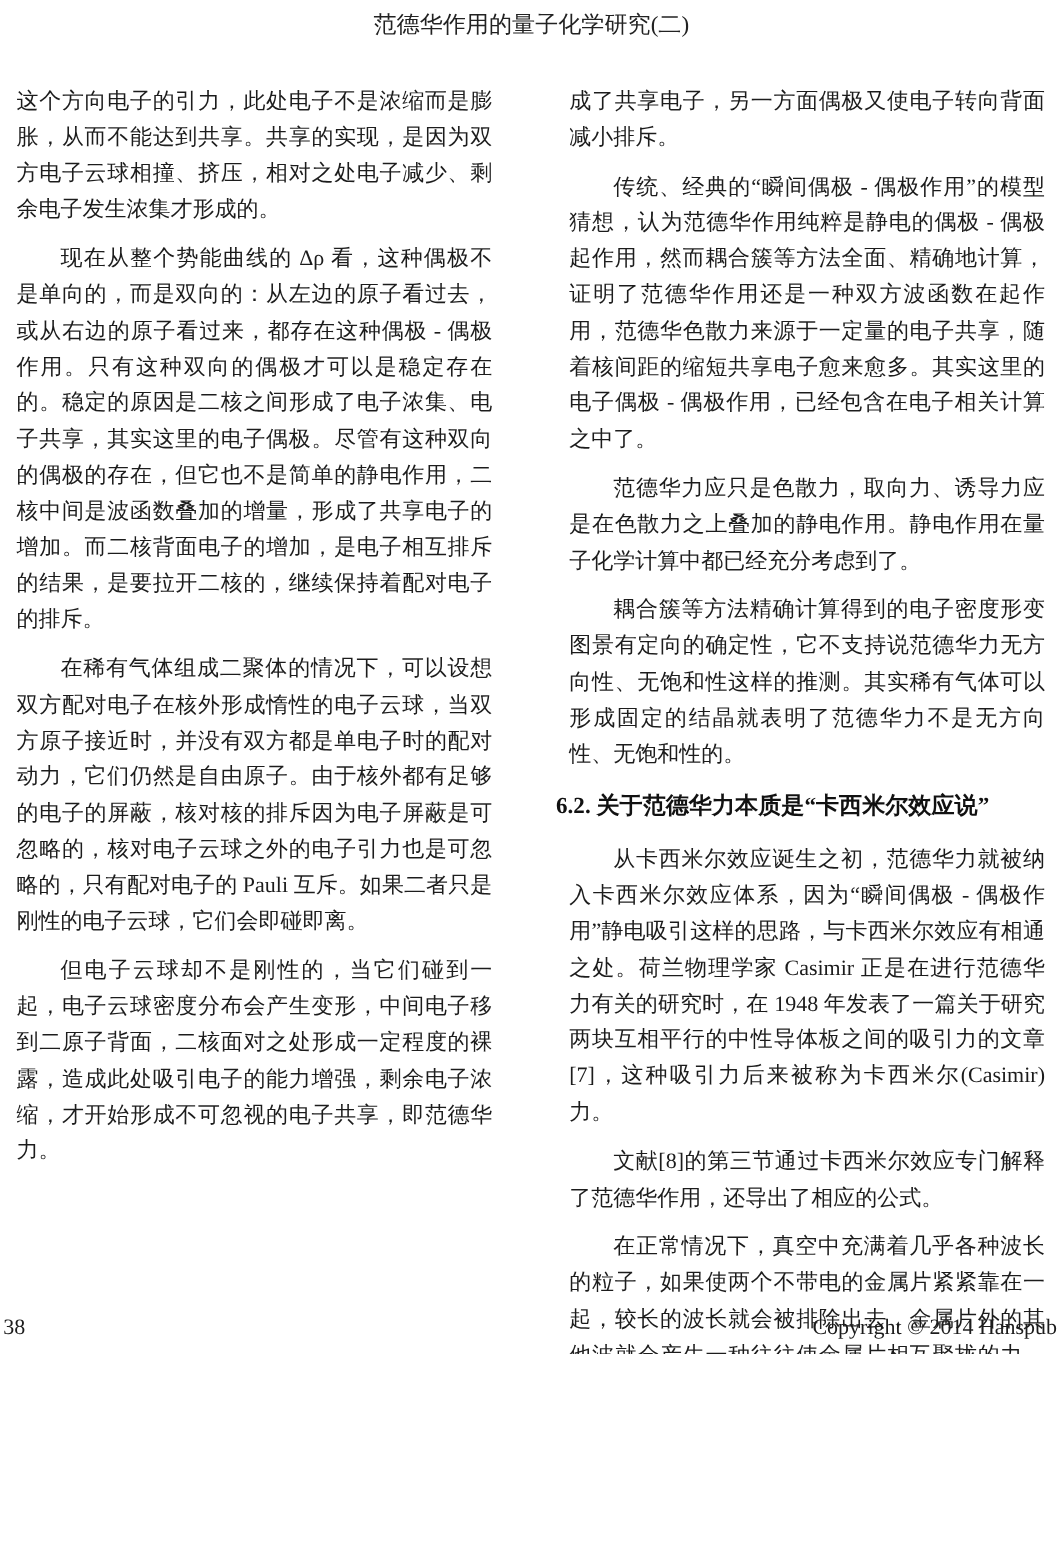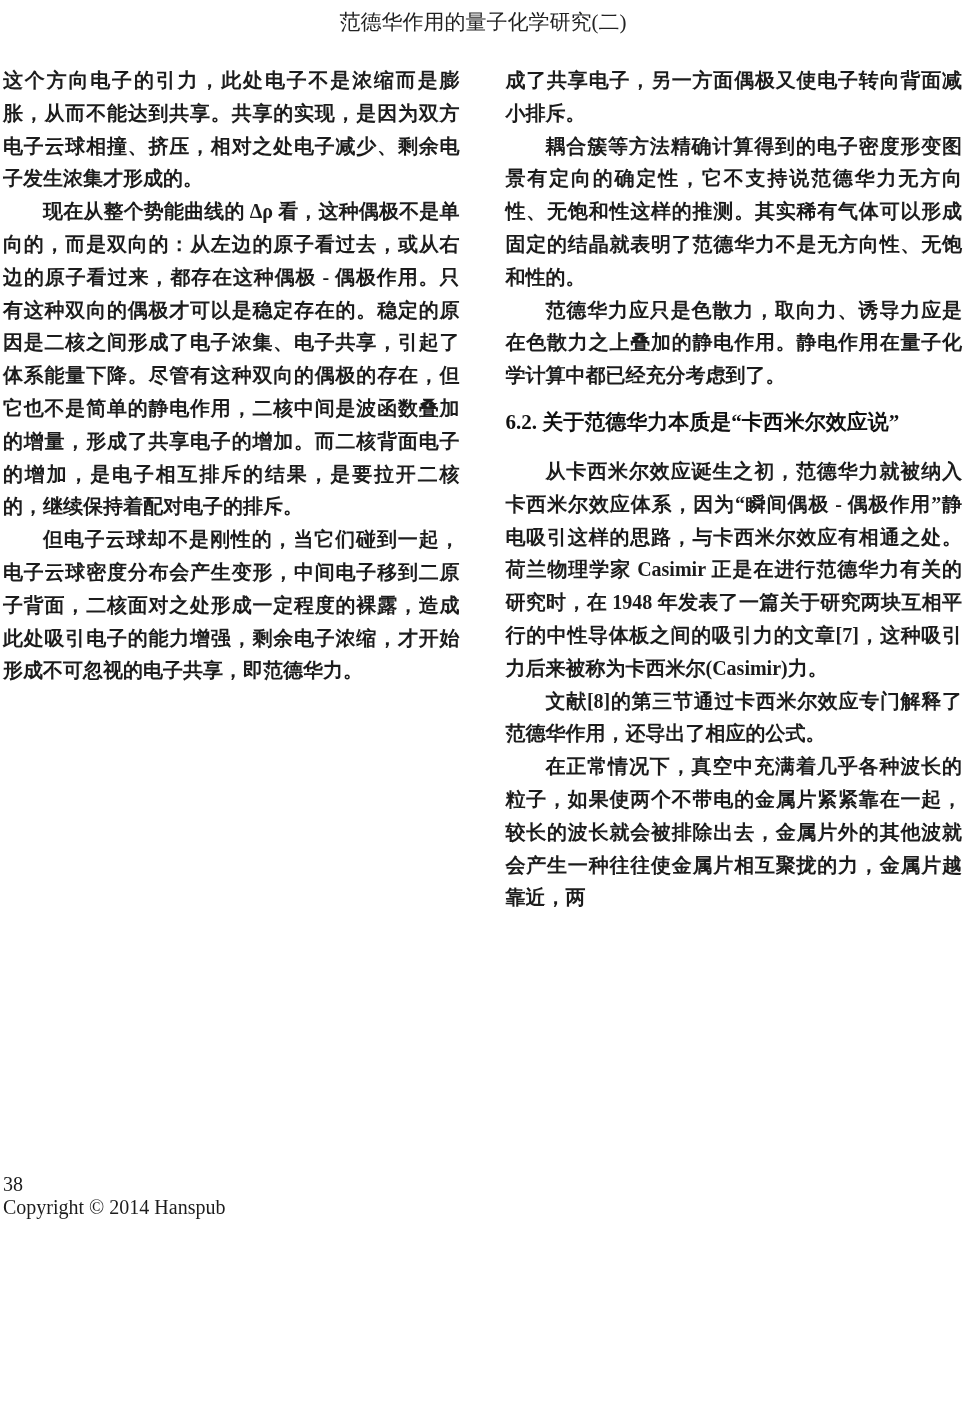--- a/index.html
+++ b/index.html
@@ -30,23 +30,22 @@
     gap: 46px;
   }
   .col {
     width: 459px;
     font-size: 20px;
     line-height: 32.8px;
     text-align: justify;
     color: #1c1c1c;
   }
   .col p {
-    margin: 0;
+    margin: 12px;
     text-indent: 2em;
-    font-weight: bold;
   }
   .col p.noindent {
     text-indent: 0;
   }
   .section-heading {
     margin: 13px 0 16px 0;
     font-size: 21px;
     font-weight: bold;
     line-height: 34px;
     text-align: left;
@@ -56,44 +55,45 @@
   .footer {
     position: absolute;
     left: 3px;
     right: 5px;
     bottom: 12px;
     display: flex;
     justify-content: space-between;
     align-items: baseline;
     font-size: 20px;
     color: #1c1c1c;
-    flex-direction: column;
   }
 </style>
 </head>
 <body>
 
 <div class="page">
 
   <div class="header">
     <span>范德华作用的量子化学研究(二)</span>
   </div>
 
   <div class="columns">
 
     <div class="col">
       <p class="noindent">这个方向电子的引力，此处电子不是浓缩而是膨胀，从而不能达到共享。共享的实现，是因为双方电子云球相撞、挤压，相对之处电子减少、剩余电子发生浓集才形成的。</p>
-      <p>现在从整个势能曲线的 Δρ 看，这种偶极不是单向的，而是双向的：从左边的原子看过去，或从右边的原子看过来，都存在这种偶极 - 偶极作用。只有这种双向的偶极才可以是稳定存在的。稳定的原因是二核之间形成了电子浓集、电子共享，引起了体系能量下降。尽管有这种双向的偶极的存在，但它也不是简单的静电作用，二核中间是波函数叠加的增量，形成了共享电子的增加。而二核背面电子的增加，是电子相互排斥的结果，是要拉开二核的，继续保持着配对电子的排斥。</p>
+      <p>现在从整个势能曲线的 Δρ 看，这种偶极不是单向的，而是双向的：从左边的原子看过去，或从右边的原子看过来，都存在这种偶极 - 偶极作用。只有这种双向的偶极才可以是稳定存在的。稳定的原因是二核之间形成了电子浓集、电子共享，其实这里的电子偶极。尽管有这种双向的偶极的存在，但它也不是简单的静电作用，二核中间是波函数叠加的增量，形成了共享电子的增加。而二核背面电子的增加，是电子相互排斥的结果，是要拉开二核的，继续保持着配对电子的排斥。</p>
+      <p>在稀有气体组成二聚体的情况下，可以设想双方配对电子在核外形成惰性的电子云球，当双方原子接近时，并没有双方都是单电子时的配对动力，它们仍然是自由原子。由于核外都有足够的电子的屏蔽，核对核的排斥因为电子屏蔽是可忽略的，核对电子云球之外的电子引力也是可忽略的，只有配对电子的 Pauli 互斥。如果二者只是刚性的电子云球，它们会即碰即离。</p>
       <p>但电子云球却不是刚性的，当它们碰到一起，电子云球密度分布会产生变形，中间电子移到二原子背面，二核面对之处形成一定程度的裸露，造成此处吸引电子的能力增强，剩余电子浓缩，才开始形成不可忽视的电子共享，即范德华力。</p>
     </div>
 
     <div class="col">
       <p class="noindent">成了共享电子，另一方面偶极又使电子转向背面减小排斥。</p>
+      <p>传统、经典的“瞬间偶极 - 偶极作用”的模型猜想，认为范德华作用纯粹是静电的偶极 - 偶极起作用，然而耦合簇等方法全面、精确地计算，证明了范德华作用还是一种双方波函数在起作用，范德华色散力来源于一定量的电子共享，随着核间距的缩短共享电子愈来愈多。其实这里的电子偶极 - 偶极作用，已经包含在电子相关计算之中了。</p>
+      <p>范德华力应只是色散力，取向力、诱导力应是在色散力之上叠加的静电作用。静电作用在量子化学计算中都已经充分考虑到了。</p>
       <p>耦合簇等方法精确计算得到的电子密度形变图景有定向的确定性，它不支持说范德华力无方向性、无饱和性这样的推测。其实稀有气体可以形成固定的结晶就表明了范德华力不是无方向性、无饱和性的。</p>
-      <p>范德华力应只是色散力，取向力、诱导力应是在色散力之上叠加的静电作用。静电作用在量子化学计算中都已经充分考虑到了。</p>
       <h2 class="section-heading">6.2. 关于范德华力本质是“卡西米尔效应说”</h2>
       <p>从卡西米尔效应诞生之初，范德华力就被纳入卡西米尔效应体系，因为“瞬间偶极 - 偶极作用”静电吸引这样的思路，与卡西米尔效应有相通之处。荷兰物理学家 Casimir 正是在进行范德华力有关的研究时，在 1948 年发表了一篇关于研究两块互相平行的中性导体板之间的吸引力的文章[7]，这种吸引力后来被称为卡西米尔(Casimir)力。</p>
       <p>文献[8]的第三节通过卡西米尔效应专门解释了范德华作用，还导出了相应的公式。</p>
       <p>在正常情况下，真空中充满着几乎各种波长的粒子，如果使两个不带电的金属片紧紧靠在一起，较长的波长就会被排除出去，金属片外的其他波就会产生一种往往使金属片相互聚拢的力，金属片越靠近，两</p>
     </div>
 
   </div>
 
   <div class="footer">
     <span>38</span>

